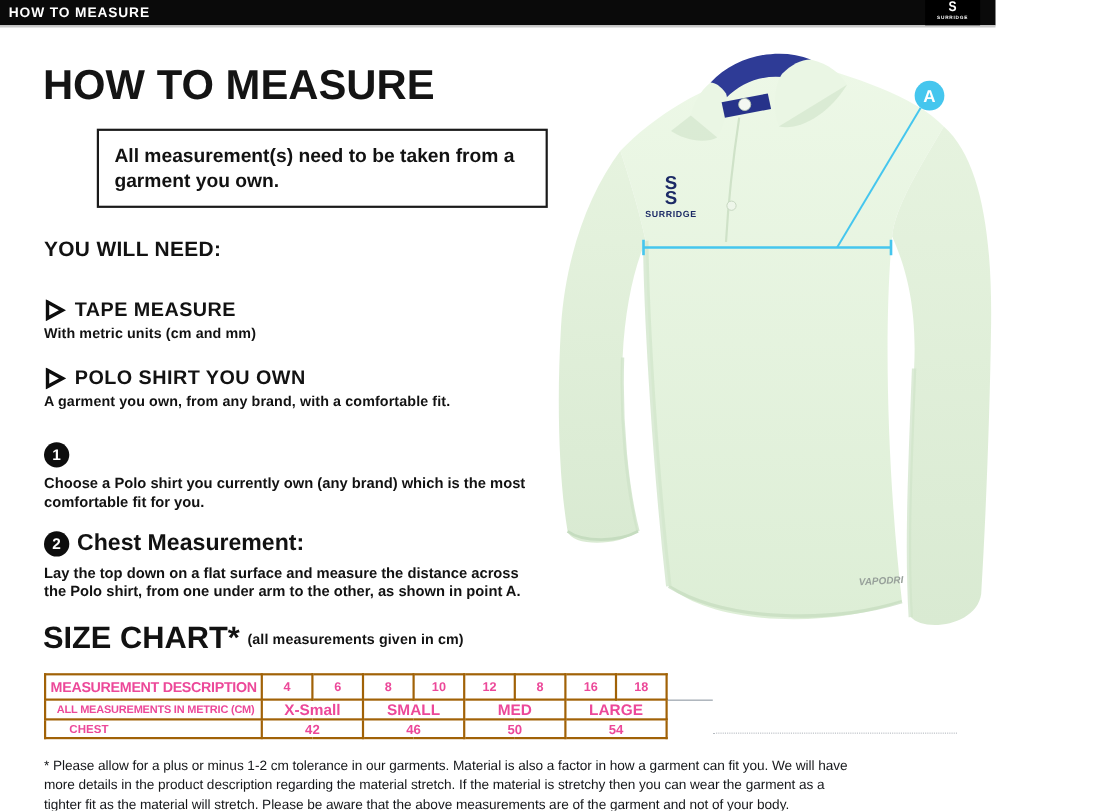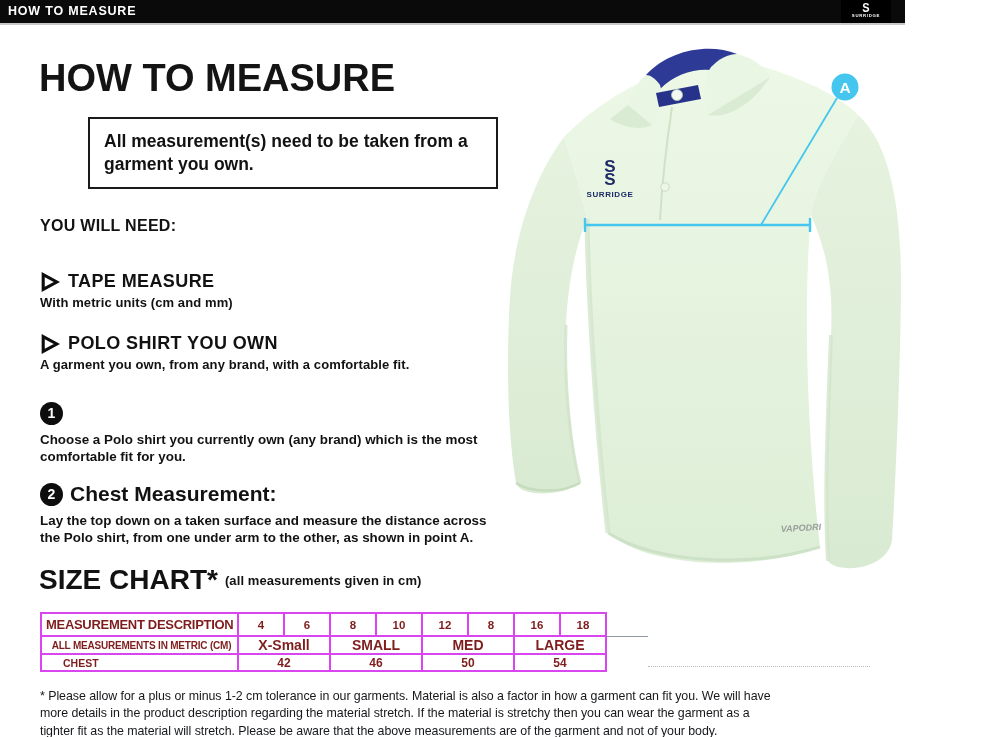--- a/index.html
+++ b/index.html
@@ -13,43 +13,43 @@
   .topbar-sep{position:absolute;left:0;top:23px;width:1000px;height:2px;background:#c9c9c9;}
   .topbar-logo{position:absolute;right:14px;top:0;width:50px;height:23px;background:#000;
                text-align:center;color:#fff;}
   .topbar-logo .s{display:block;font-size:11px;font-weight:bold;line-height:10px;margin-top:2px;transform:scaleY(1.15);}
   .topbar-logo .brand{display:block;font-size:4.3px;font-weight:bold;letter-spacing:0.7px;line-height:7px;}
 
   
   .h1{position:absolute;left:39px;top:57px;font-size:38px;font-weight:bold;color:#141414;letter-spacing:0;}
   .note-box{position:absolute;left:40px;top:117px;width:410px;box-sizing:border-box;
             border:2px solid #1a1a1a;padding:11px 14px;font-size:17.5px;font-weight:bold;line-height:23px;margin-left:48px;}
-  .ywn-heading{position:absolute;left:40px;top:217px;font-size:16px;font-weight:bold;letter-spacing:0.3px;text-align:center;}
+  .ywn-heading{position:absolute;left:40px;top:217px;font-size:19px;font-weight:bold;letter-spacing:0.3px;text-align:center;}
 
   .need-item{position:absolute;left:40px;}
   .need-row{display:flex;align-items:center;gap:8px;}
   .arrow-icon{width:20px;height:20px;flex:0 0 auto;}
   .need-title{font-size:18px;font-weight:bold;letter-spacing:0.4px;}
   .need-desc{font-size:13px;font-weight:bold;margin-top:3px;letter-spacing:0.1px;}
 
   .step{position:absolute;left:40px;}
   .step-row{display:flex;align-items:center;gap:7px;}
   .step-circle{width:23px;height:23px;border-radius:50%;background:#0d0d0d;color:#fff;
                font-size:14px;font-weight:bold;text-align:center;line-height:23px;flex:0 0 auto;}
   .step-title{font-size:21px;font-weight:bold;}
   .step-desc{margin-top:6px;font-size:13.4px;font-weight:bold;line-height:17px;}
   .step-desc div{white-space:nowrap;}
 
   .size-heading{position:absolute;left:39px;top:564px;font-size:28px;font-weight:bold;}
   .size-sub{font-size:13px;font-weight:bold;letter-spacing:0.1px;margin-left:7px;position:relative;top:-4px;}
 
   
   .size-table{position:absolute;left:40px;top:612px;border-collapse:collapse;table-layout:fixed;}
-  .size-table td{border:2px solid #d946ef;padding:0;text-align:center;font-weight:bold;
-                 color:#7f1d1d;overflow:hidden;}
+  .size-table td{border:2px solid #a16207;padding:0;text-align:center;font-weight:bold;
+                 color:#ec4899;overflow:hidden;}
   .size-table tr.r1{height:23px;}
   .size-table tr.r2,.size-table tr.r3{height:17px;}
   td.c-desc{text-align:left;padding-left:4px;font-size:13px;letter-spacing:-0.3px;}
   td.c-size{font-size:11.5px;}
   td.c-metric{text-align:center;padding-left:4px;font-size:10px;letter-spacing:-0.2px;}
   td.c-group{font-size:14px;}
   td.c-chest{text-align:left;padding-left:21px;font-size:10.5px;}
   td.c-val{font-size:12px;}
   .table-ext-line{position:absolute;left:607px;top:636px;width:41px;height:1px;background:#8f99a3;}
   .table-dots{position:absolute;left:648px;top:666px;width:222px;height:0;
@@ -109,21 +109,21 @@
       <div>comfortable fit for you.</div>
     </div>
   </div>
 
   <div class="step" style="top:482px;">
     <div class="step-row">
       <span class="step-circle">2</span>
       <span class="step-title">Chest Measurement:</span>
     </div>
     <div class="step-desc">
-      <div>Lay the top down on a taken surface and measure the distance across</div>
+      <div>Lay the top down on a flat surface and measure the distance across</div>
       <div>the Polo shirt, from one under arm to the other, as shown in point A.</div>
     </div>
   </div>
 
   <div class="size-heading">
     <span>SIZE CHART*</span><span class="size-sub">(all measurements given in cm)</span>
   </div>
 
   <table class="size-table">
     <colgroup>

